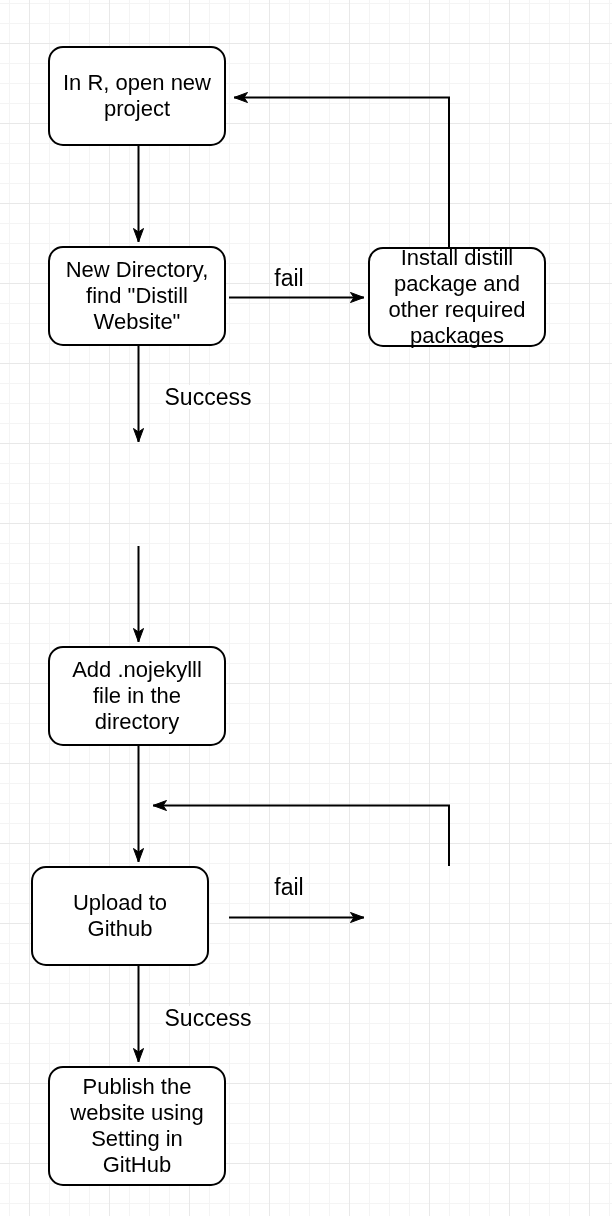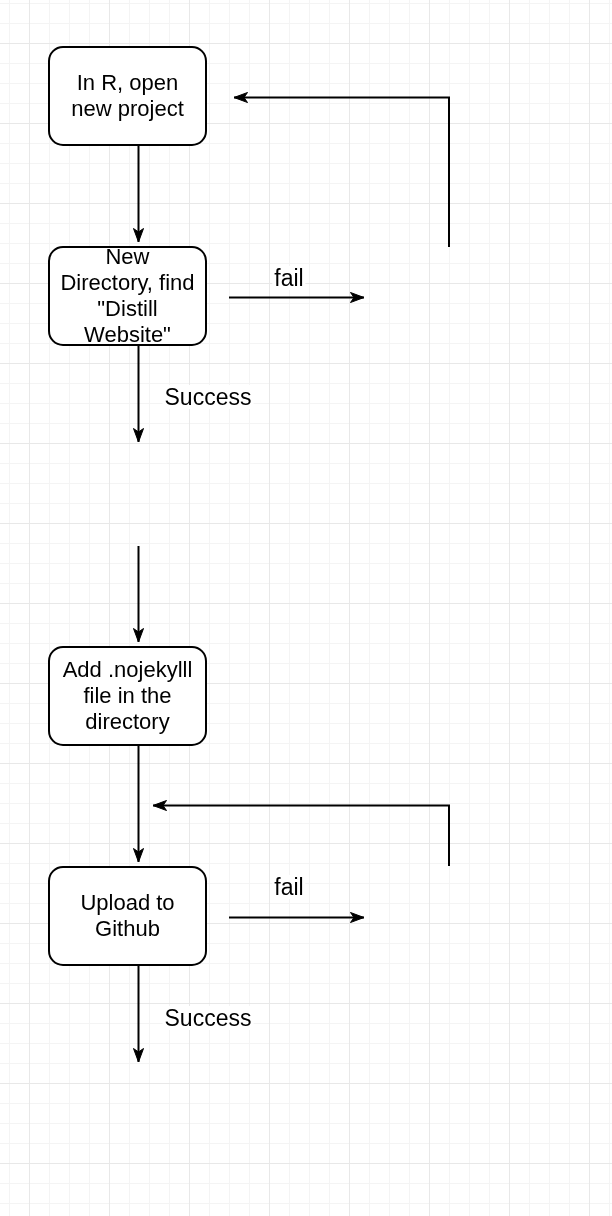--- a/index.html
+++ b/index.html
@@ -35,21 +35,21 @@
     overflow: visible;
   }
   svg.edges path.edge {
     fill: none;
     stroke: #000;
     stroke-width: 2;
   }
   .node {
     position: absolute;
     box-sizing: border-box;
-    width: 159px;
+    width: 178px;
     height: 100px;
     background: #ffffff;
     border: 2px solid #000000;
     border-radius: 15px;
     display: flex;
     align-items: center;
     justify-content: center;
     text-align: center;
     font-size: 22px;
     line-height: 26px;
@@ -65,21 +65,21 @@
     background: #ffffff;
     padding: 0 2px;
     white-space: nowrap;
   }
   
   #n0 { left: 48px;  top: 46px;  }
   #n1 { left: 48px;  top: 246px; }
   #n2 { left: 368px; top: 247px; }
   #n3 { left: 48px;  top: 446px; }
   #n4 { left: 48px;  top: 646px; }
-  #n5 { left: 48px;  top: 866px; }
+  #n5 { left: 31px;  top: 866px; }
   #n6 { left: 368px; top: 866px; }
   #n7 { left: 48px;  top: 1066px; height: 120px; }
   
   #lbl-fail-top     { left: 289px; top: 278px; }
   #lbl-success-top  { left: 208px; top: 397px; }
   #lbl-fail-bottom  { left: 289px; top: 887px; }
   #lbl-success-bottom { left: 208px; top: 1018px; }
 </style>
 </head>
 <body>
@@ -102,25 +102,31 @@
     <path class="edge" d="M449,866 L449,805.5 L153,805.5" marker-end="url(#arrowhead)"></path>
     <path class="edge" d="M138.5,966 L138.5,1062" marker-end="url(#arrowhead)"></path>
   </svg>
 
   <div class="node" id="n0">
     <span>In R, open new project</span>
   </div>
   <div class="node" id="n1">
     <span>New Directory, find "Distill Website"</span>
   </div>
+  <div class="node" id="n2">
+    <span>Install distill package and other required packages</span>
+  </div>
   <div class="node" id="n4">
     <span>Add .nojekylll file in the directory</span>
   </div>
   <div class="node" id="n5">
     <span>Upload to Github</span>
+  </div>
+  <div class="node" id="n7">
+    <span>Publish the website using Setting in GitHub</span>
   </div>
 
   <div class="edge-label" id="lbl-fail-top">fail</div>
   <div class="edge-label" id="lbl-success-top">Success</div>
   <div class="edge-label" id="lbl-fail-bottom">fail</div>
   <div class="edge-label" id="lbl-success-bottom">Success</div>
 
 </div>
 
 </body></html>

